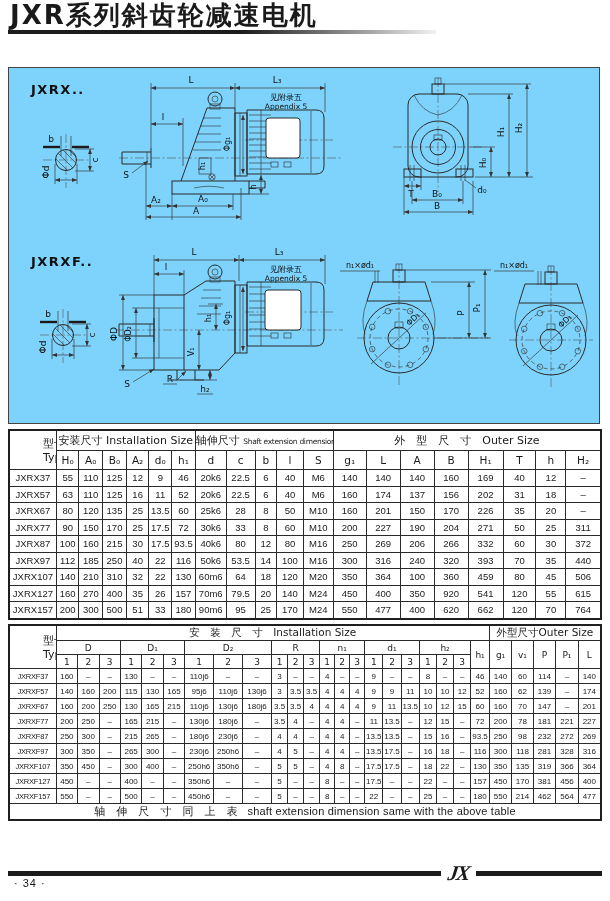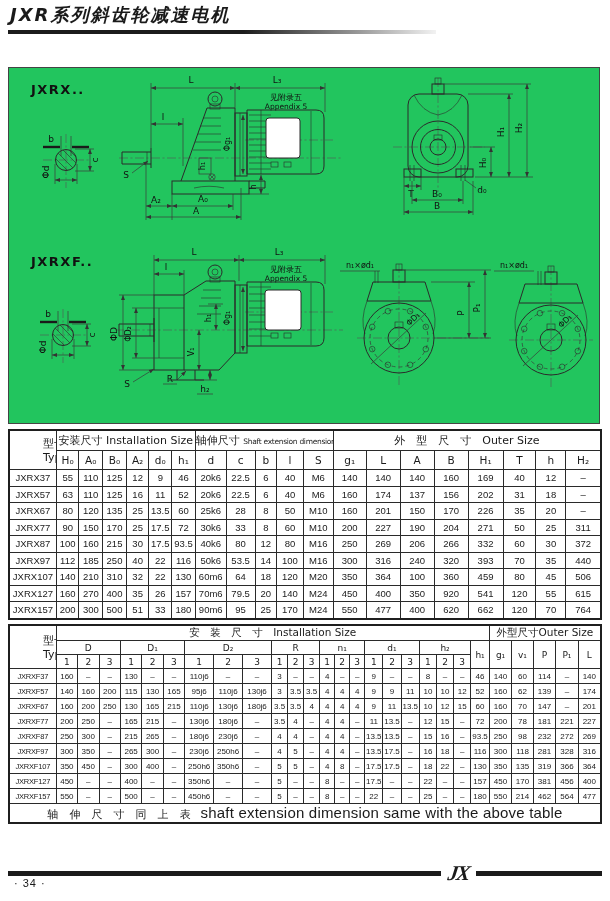--- a/index.html
+++ b/index.html
@@ -1,28 +1,28 @@
 <!DOCTYPE html>
 <html><head>
 <meta charset="utf-8">
 <style>
   html,body{margin:0;padding:0;background:#e8e8e8;}
   .page{position:relative;width:610px;height:901px;background:#fff;overflow:hidden;
         font-family:"Liberation Sans",sans-serif;color:#1a1a1a;}
   
   .header{position:absolute;left:10px;top:2px;width:592px;}
-  .title-cn{font-size:18px;font-weight:bold;letter-spacing:2px;line-height:26px;
-            font-family:"DejaVu Sans","Liberation Sans",sans-serif;font-style:italic;}
+  .title-cn{font-size:26px;font-weight:bold;letter-spacing:2px;line-height:26px;
+            font-family:"DejaVu Sans","Liberation Sans",sans-serif;}
   .title-en{font-size:14.5px;font-weight:bold;font-family:"Liberation Serif",serif;
             letter-spacing:0.3px;line-height:18px;}
   .title-rule{margin-top:2px;margin-left:-2px;height:4px;width:428px;
               background:linear-gradient(90deg,#1c1c1c 0%,#1c1c1c 55%,#999 82%,#f2f2f2 100%);}
   
   .drawing-box{position:absolute;left:8px;top:67px;width:592px;height:357px;
-               border:1.5px solid #444;box-sizing:border-box;background:#22c55e;}
+               border:1.5px solid #444;box-sizing:border-box;background:#7dd3fc;}
   svg{display:block;}
   .s{stroke:#2b2b2b;fill:none;stroke-width:1;}
   .t{stroke-width:0.6;}
   .w{fill:#fff;stroke:#2b2b2b;stroke-width:1;}
   .d{stroke:#3a3a3a;fill:none;stroke-width:0.7;}
   .cl{stroke:#555;fill:none;stroke-width:0.6;stroke-dasharray:9 2.5 2 2.5;}
   .dash{stroke:#3a3a3a;fill:none;stroke-width:0.7;stroke-dasharray:4 3;}
   .bb{stroke:#1a1a1a;stroke-width:2.4;}
   svg text{font-family:"DejaVu Sans","Liberation Sans",sans-serif;font-size:9px;fill:#111;}
   svg text.f8{font-size:8px;}
@@ -40,21 +40,21 @@
   #t1 .group-th{font-size:11px;height:19px;}
   #t1 td{font-size:9.5px;height:15.5px;}
   #t2 th{font-family:"DejaVu Sans","Liberation Sans",sans-serif;font-weight:normal;font-size:9px;height:13px;}
   #t2 .group-th{font-size:10.5px;height:14px;}
   #t2 td{font-size:8px;height:14px;}
   #t2 td:first-child{font-size:7.5px;letter-spacing:-0.2px;}
   .type-th{font-size:11px !important;padding-left:33px;}
   .en-small{font-size:7.5px;letter-spacing:-0.3px;}
   .note-row td{height:17px;border-top:1px solid #2a2a2a;}
   .note-cn{font-size:11px;letter-spacing:4px;}
-  .note-en{font-size:15px;margin-left:4px;letter-spacing:0.2px;}
+  .note-en{font-size:11px;margin-left:4px;letter-spacing:0.2px;}
   
   .footer{position:absolute;left:8px;top:864px;width:594px;display:flex;align-items:center;}
   .footer-line{height:5px;background:#1b1b1b;}
   .footer-line.left{flex:1;}
   .footer-line.right{width:126px;}
   .footer-logo{font-family:"Liberation Serif",serif;font-style:italic;font-weight:bold;
                font-size:21px;line-height:18px;margin:0 7px;letter-spacing:-2px;transform:skewX(-8deg);}
   .page-number{position:absolute;left:14px;top:877px;font-size:11px;letter-spacing:1px;}
 </style>
 </head>

